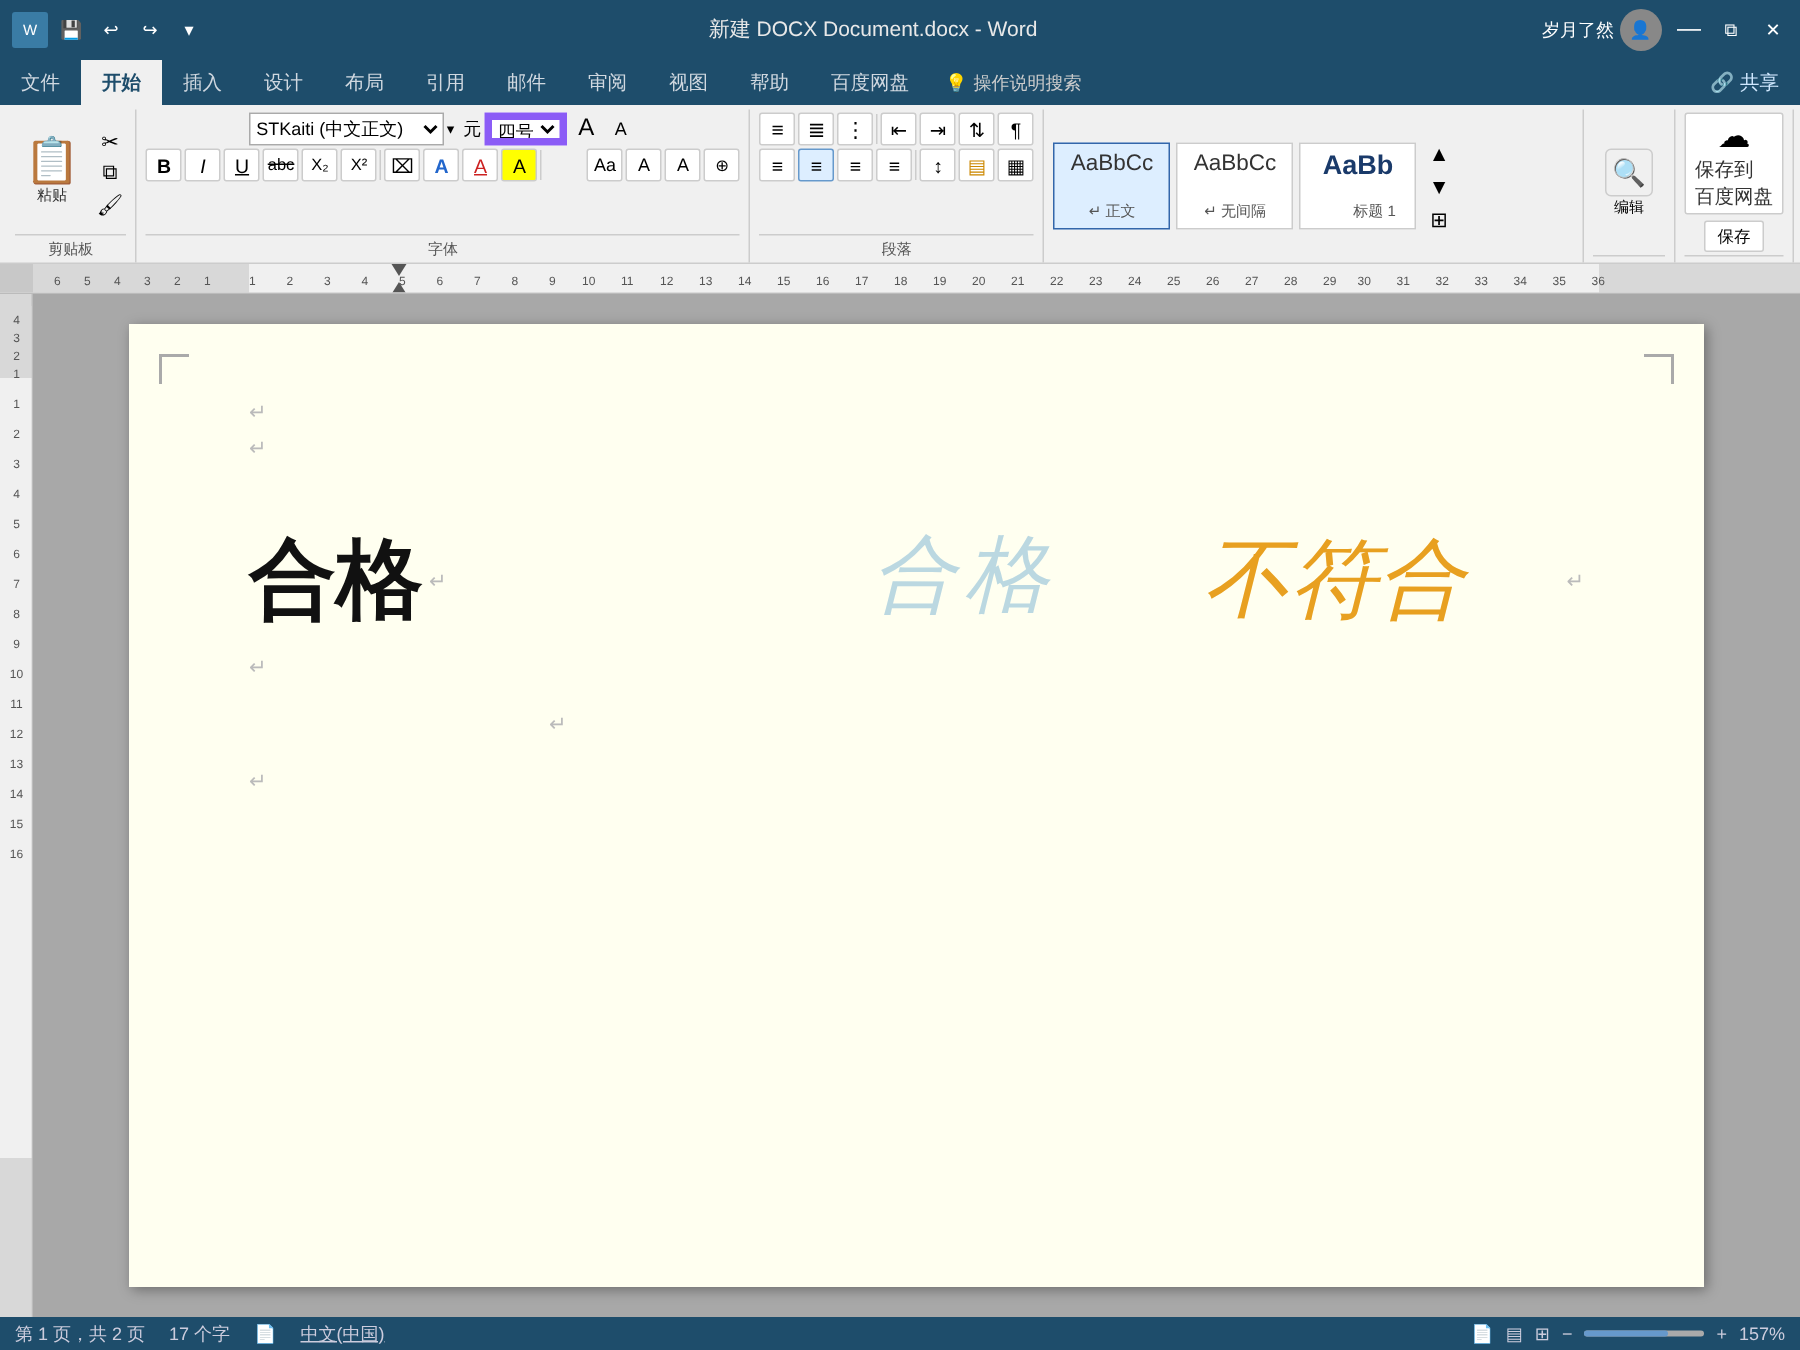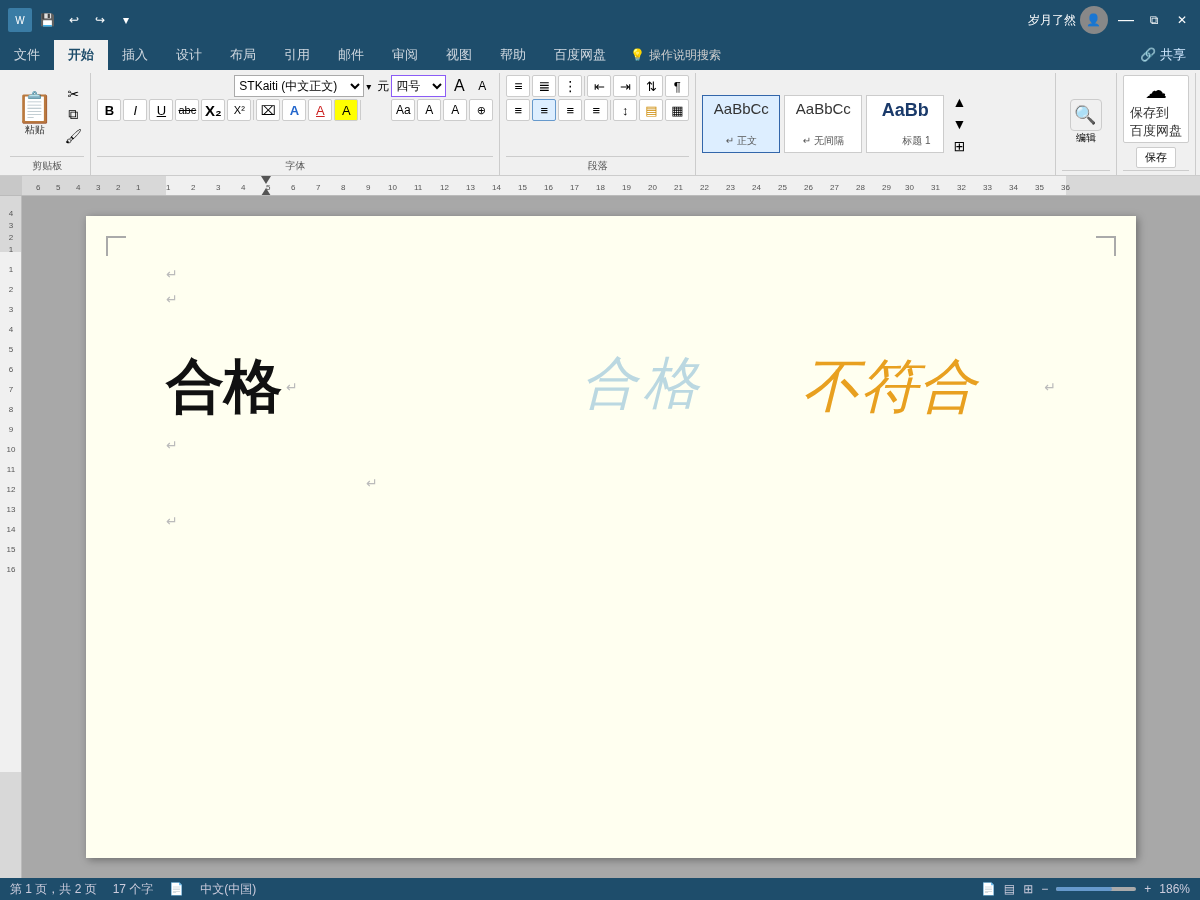--- a/index.html
+++ b/index.html
@@ -19,21 +19,21 @@
     #titlebar .title { flex: 1; text-align: center; font-size: 14px; color: #e8e8e8; }
     #titlebar .right-controls { display: flex; align-items: center; gap: 8px; }
     .title-btn { width: 20px; height: 20px; display: flex; align-items: center; justify-content: center; cursor: pointer; font-size: 12px; color: white; }
     .title-icon { width: 24px; height: 24px; background: #3a7ca5; border-radius: 2px; display: flex; align-items: center; justify-content: center; font-size: 10px; color: white; }
     .user-badge { display: flex; align-items: center; gap: 4px; font-size: 12px; cursor: pointer; }
     .avatar { width: 28px; height: 28px; border-radius: 50%; background: #888; display: flex; align-items: center; justify-content: center; font-size: 12px; color: white; }
     #ribbon-tabs { background: #1e4d6b; display: flex; height: 30px; }
     .rtab { padding: 0 14px; display: flex; align-items: center; font-size: 13px; color: #d0d8e0; cursor: pointer; }
     .rtab.active { background: #f0f0f0; color: #1e4d6b; font-weight: bold; }
     .font-select { width: 130px; height: 22px; font-size: 12px; border: 1px solid #aaa; background: white; }
-    .font-size-select { width: 55px; height: 22px; font-size: 12px; border: 1px solid #8b5cf6; background: white; }
+    .font-size-select { width: 55px; height: 22px; font-size: 12px; border: 5px solid #8b5cf6; background: white; }
 
     
     #ruler { background: #e8e8e8; height: 20px; border-bottom: 1px solid #bbb; display: flex; align-items: center; overflow: hidden; position: relative; }
     #left-ruler { width: 22px; background: #e8e8e8; border-right: 1px solid #bbb; font-size: 8px; color: #666; display: flex; flex-direction: column; padding-top: 50px; }
     #page { background: #fffff5; width: 1060px; min-height: 600px; position: relative; box-shadow: 0 2px 8px rgba(0,0,0,0.3); padding: 40px 60px; }
 
     
     #statusbar { background: #1e4d6b; height: 22px; display: flex; align-items: center; padding: 0 10px; gap: 20px; font-size: 12px; color: #ccd; justify-content: space-between; }
     .status-left { display: flex; gap: 16px; align-items: center; }
     .status-right { display: flex; gap: 8px; align-items: center; }
@@ -69,20 +69,21 @@
 <div id="app">
 
   <div id="titlebar">
     <div class="left-controls">
       <div class="title-icon">W</div>
       <div class="title-btn">💾</div>
       <div class="title-btn">↩</div>
       <div class="title-btn">↪</div>
       <div class="title-btn">▾</div>
     </div>
+    <div class="title">新建 DOCX Document.docx - Word</div>
     <div class="right-controls">
       <div class="user-badge">
         <span>岁月了然</span>
         <div class="avatar">👤</div>
       </div>
       <div class="title-btn" style="font-size:16px;">—</div>
       <div class="title-btn">⧉</div>
       <div class="title-btn">✕</div>
     </div>
   </div>
@@ -118,41 +119,41 @@
           <div class="small-btns">
             <div class="icon-btn" title="剪切">✂</div>
             <div class="icon-btn" title="复制">⧉</div>
             <div class="icon-btn" title="格式刷">🖌</div>
           </div>
         </div>
         <div class="rg-label">剪贴板</div>
       </div>
 
       <div class="rg">
-        <div class="rg-body" style="flex-direction:column; gap:2px;align-items:flex-end;">
+        <div class="rg-body" style="flex-direction:column; gap:2px;">
           <div style="display:flex; align-items:center; gap:2px;">
             <select class="font-select">
               <option>STKaiti (中文正文)</option>
             </select>
             <span style="font-size:10px;">▾</span>
             <span style="font-size:12px; margin-left:4px;">元</span>
             <select class="font-size-select">
               <option>四号</option>
             </select>
             <div style="display:flex; gap:1px;">
               <div class="icon-btn" style="font-size:16px;">A</div>
               <div class="icon-btn" style="font-size:12px;">A</div>
             </div>
           </div>
           <div style="display:flex; align-items:center; gap:2px;">
             <div class="fmt-btn B">B</div>
             <div class="fmt-btn I">I</div>
             <div class="fmt-btn U">U</div>
             <div class="fmt-btn" style="text-decoration:line-through; font-size:11px;">abc</div>
-            <div class="fmt-btn" style="font-size:15px;font-weight:bold;">X₂</div>
+            <div class="fmt-btn" style="font-size:11px;">X₂</div>
             <div class="fmt-btn" style="font-size:11px;">X²</div>
             <div style="width:1px; background:#ccc; height:20px;"></div>
             <div class="fmt-btn" style="font-size:13px;">⌧</div>
             <div class="fmt-btn" style="font-size:13px; color:#2266cc; font-weight:bold;">A</div>
             <div class="fmt-btn" style="font-size:13px; color:#cc2222; text-decoration:underline; text-decoration-color:#cc2222;">A</div>
             <div class="fmt-btn" style="font-size:13px; background:yellow;">A</div>
             <div style="width:1px; background:#ccc; height:20px;"></div>
             <div class="fmt-btn" style="font-size:12px;margin-left:28px;">Aa</div>
             <div class="fmt-btn" style="font-size:12px;">A</div>
             <div class="fmt-btn" style="font-size:12px;">A</div>
@@ -367,28 +368,28 @@
         </div>
       </div>
     </div>
   </div>
 
   <div id="statusbar">
     <div class="status-left">
       <span>第 1 页，共 2 页</span>
       <span>17 个字</span>
       <span style="cursor:pointer;">📄</span>
-      <span style="cursor:pointer;">中文(中国)</span>
+      <span style="cursor:pointer;text-decoration:underline;">中文(中国)</span>
       <span style="cursor:pointer;margin-top:37px;">辅助功能: 调查</span>
     </div>
     <div class="status-right">
       <span style="cursor:pointer;">📄</span>
       <span style="cursor:pointer;">▤</span>
       <span style="cursor:pointer;">⊞</span>
       <span style="cursor:pointer;">−</span>
       <div class="zoom-slider">
         <div style="width:70%; height:4px; background:#6699cc; border-radius:2px;"></div>
       </div>
       <span style="cursor:pointer;">+</span>
-      <span>186%</span>
+      <span>157%</span>
     </div>
   </div>
 </div>
 
 </body></html>

